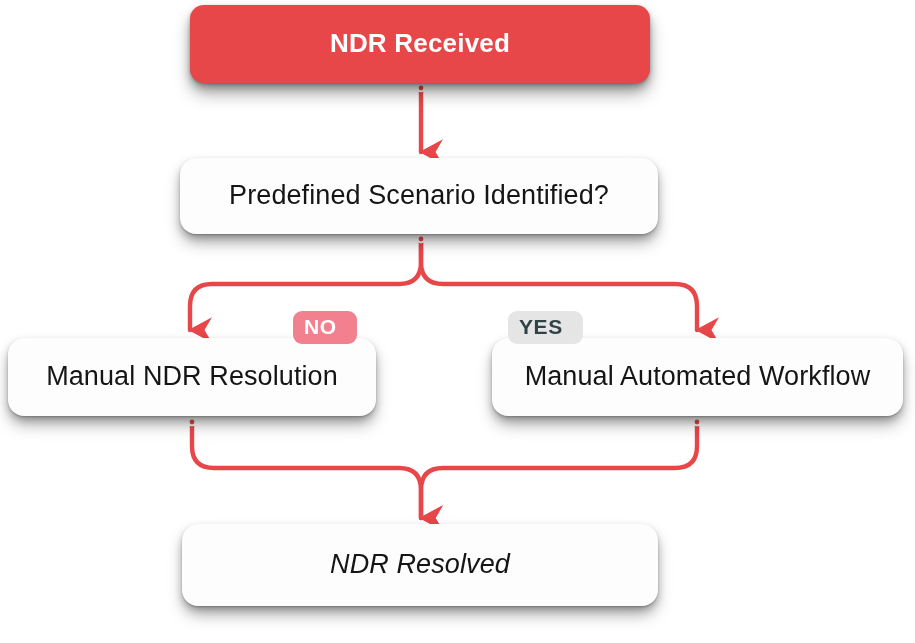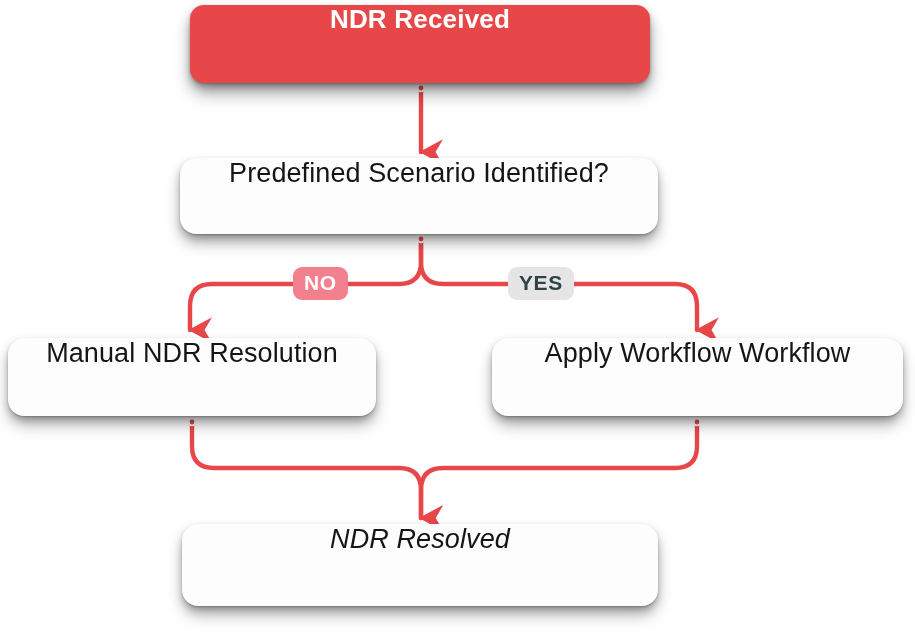--- a/index.html
+++ b/index.html
@@ -31,21 +31,21 @@
     z-index: 1;
     pointer-events: none;
   }
 
   
   .node {
     position: absolute;
     z-index: 2;
     box-sizing: border-box;
     display: flex;
-    align-items: flex-start;
+    align-items: center;
     justify-content: center;
     border-radius: 16px;
     background: #fdfdfd;
     box-shadow:
        0 10px 16px -2px rgba(0,0,0,0.34),
        0 4px 8px -1px rgba(0,0,0,0.26),
        0 1px 2px rgba(0,0,0,0.20);
     text-align: center;
     padding: 0 18px;
   }
@@ -86,22 +86,23 @@
   .edge-label {
     position: absolute;
     z-index: 3;
     display: flex;
     align-items: center;
     justify-content: center;
     border-radius: 9px;
     font-size: 21px;
     font-weight: 700;
     letter-spacing: 0.6px;
-    padding: 3px 11px 4px 11px;
+    padding: 3px 20px 4px 11px;
     box-sizing: border-box;
+    margin-top: 44px;
   }
   .edge-label--no {
     background: #f2808f;
     color: #ffffff;
     left: 293px;
     top:  267px;
     height: 33px;
   }
   .edge-label--yes {
     background: #e5e5e5;
@@ -171,21 +172,21 @@
 
   <div class="node" id="node-manual">
     <span class="node-label">Manual NDR Resolution</span>
   </div>
 
   <div class="node" id="node-decision">
     <span class="node-label">Predefined Scenario Identified?</span>
   </div>
 
   <div class="node" id="node-automated">
-    <span class="node-label">Apply Workflow Workflow</span>
+    <span class="node-label">Manual Automated Workflow</span>
   </div>
 
   <div class="node" id="node-end">
     <span class="node-label">NDR Resolved</span>
   </div>
 
   <div class="edge-label edge-label--no">NO</div>
 
   <div class="edge-label edge-label--yes">YES</div>
 

